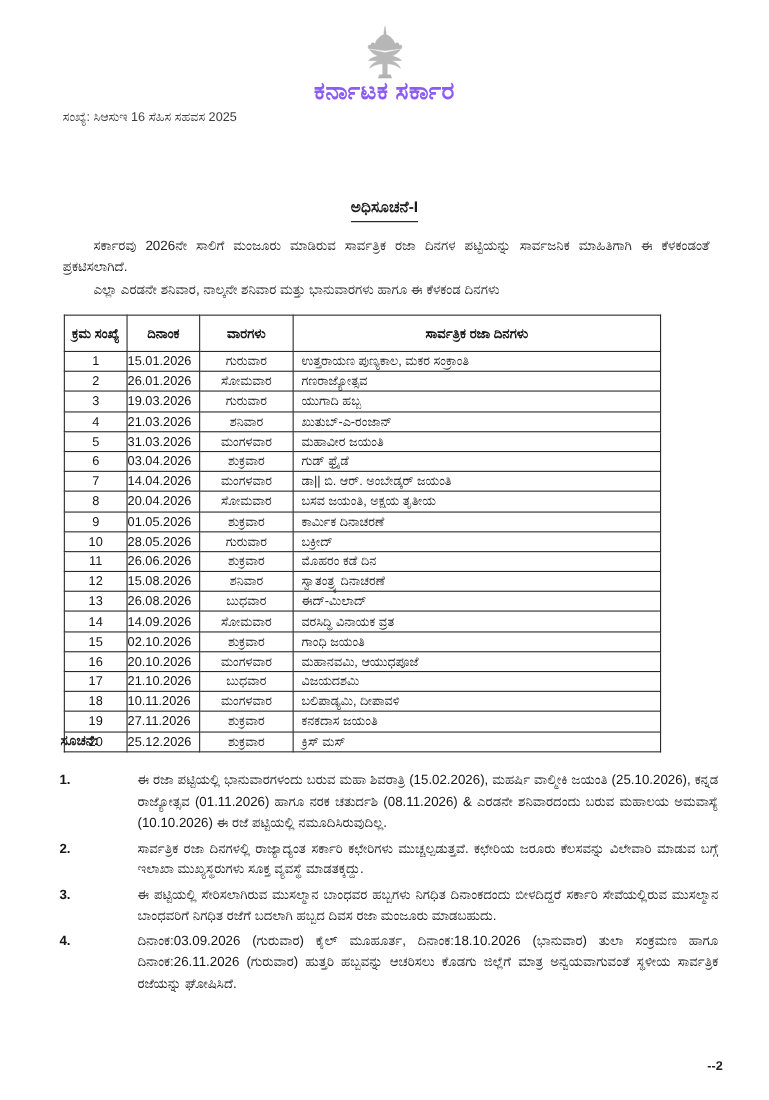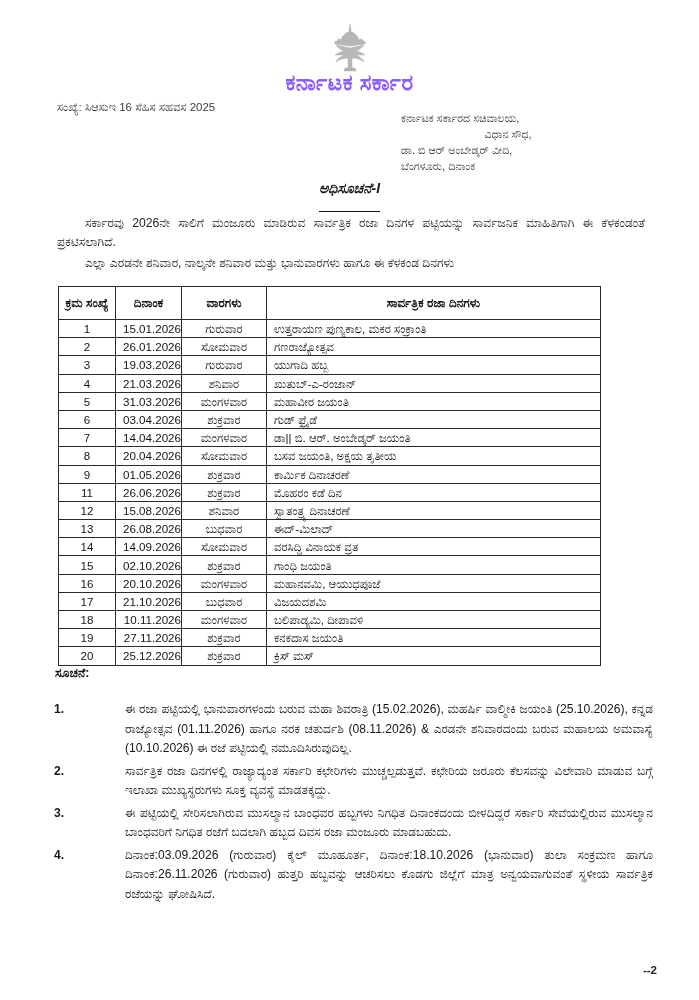--- a/index.html
+++ b/index.html
@@ -87,22 +87,21 @@
     position: absolute;
     top: 180px;
     left: 0;
     right: 0;
     text-align: center;
     font-size: 14px;
     font-weight: bold;
   }
   .notif-heading span {
     border-bottom: 1.4px solid #111;
-    padding-bottom: 15px;
-    font-style: italic;
+    padding-bottom: 5px;
   }
 
   
   .intro {
     position: absolute;
     top: 214px;
     left: 57px;
     width: 588px;
     font-size: 12.2px;
     line-height: 19px;
@@ -140,21 +139,21 @@
     text-align: center;
     font-size: 12px;
     line-height: 14px;
   }
   .col-sno   { width: 57px; }
   .col-date  { width: 66px; }
   .col-day   { width: 85px; }
   .col-name  { width: 334px; }
 
   .holiday-table td.c-sno  { text-align: center; }
-  .holiday-table td.c-date { text-align: right; }
+  .holiday-table td.c-date { text-align: left; }
   .holiday-table td.c-day  { text-align: center; }
   .holiday-table td.c-name { text-align: left; padding-left: 7px; }
 
   
   .notes {
     position: absolute;
     top: 666px;
     left: 45px;
     width: 608px;
     font-size: 12.1px;
@@ -209,26 +208,20 @@
         <path d="M9 23 C11 26 14 28 17 29 C13 30 10 31 8 33 C11 33 14 33 17 33 C13 35 10 37 9 40 C13 37 17 36 21 36 L21 46 L25 46 L25 36 C29 36 33 37 37 40 C36 37 33 35 29 33 C32 33 35 33 38 33 C36 31 33 30 29 29 C32 28 35 26 37 23 L23 26 Z" fill="#828282"></path>
         <path d="M18 46 L28 46 L29 49 L17 49 Z" fill="#6f6f6f"></path>
       </g>
     </svg>
   </div>
 
   <div class="gov-title">ಕರ್ನಾಟಕ ಸರ್ಕಾರ</div>
 
   <div class="ref-no">ಸಂಖ್ಯೆ: ಸಿಆಸುಇ 16 ಸೆಹಿಸ ಸಹವಸ 2025</div>
 
-  <div class="address">
-    <span class="line l1">ಕರ್ನಾಟಕ ಸರ್ಕಾರದ ಸಚಿವಾಲಯ,</span>
-    <span class="line l2">ವಿಧಾನ ಸೌಧ,</span>
-    <span class="line l3">ಡಾ. ಬಿ ಆರ್ ಅಂಬೇಡ್ಕರ್ ವೀದಿ,</span>
-    <span class="line l4">ಬೆಂಗಳೂರು, ದಿನಾಂಕ</span>
-  </div>
 
   <div class="notif-heading">
     <span>ಅಧಿಸೂಚನೆ-I</span>
   </div>
 
   <div class="intro">
     <p>ಸರ್ಕಾರವು 2026ನೇ ಸಾಲಿಗೆ ಮಂಜೂರು ಮಾಡಿರುವ ಸಾರ್ವತ್ರಿಕ ರಜಾ ದಿನಗಳ ಪಟ್ಟಿಯನ್ನು ಸಾರ್ವಜನಿಕ ಮಾಹಿತಿಗಾಗಿ ಈ ಕೆಳಕಂಡಂತೆ ಪ್ರಕಟಿಸಲಾಗಿದೆ.</p>
     <p>ಎಲ್ಲಾ ಎರಡನೇ ಶನಿವಾರ, ನಾಲ್ಕನೇ ಶನಿವಾರ ಮತ್ತು ಭಾನುವಾರಗಳು ಹಾಗೂ ಈ ಕೆಳಕಂಡ ದಿನಗಳು</p>
   </div>
 
@@ -294,20 +287,26 @@
           <td class="c-sno">8</td>
           <td class="c-date">20.04.2026</td>
           <td class="c-day">ಸೋಮವಾರ</td>
           <td class="c-name">ಬಸವ ಜಯಂತಿ, ಅಕ್ಷಯ ತೃತೀಯ</td>
         </tr>
         <tr>
           <td class="c-sno">9</td>
           <td class="c-date">01.05.2026</td>
           <td class="c-day">ಶುಕ್ರವಾರ</td>
           <td class="c-name">ಕಾರ್ಮಿಕ ದಿನಾಚರಣೆ</td>
+        </tr>
+        <tr>
+          <td class="c-sno">10</td>
+          <td class="c-date">28.05.2026</td>
+          <td class="c-day">ಗುರುವಾರ</td>
+          <td class="c-name">ಬಕ್ರೀದ್</td>
         </tr>
         <tr>
           <td class="c-sno">11</td>
           <td class="c-date">26.06.2026</td>
           <td class="c-day">ಶುಕ್ರವಾರ</td>
           <td class="c-name">ಮೊಹರಂ ಕಡೆ ದಿನ</td>
         </tr>
         <tr>
           <td class="c-sno">12</td>
           <td class="c-date">15.08.2026</td>

